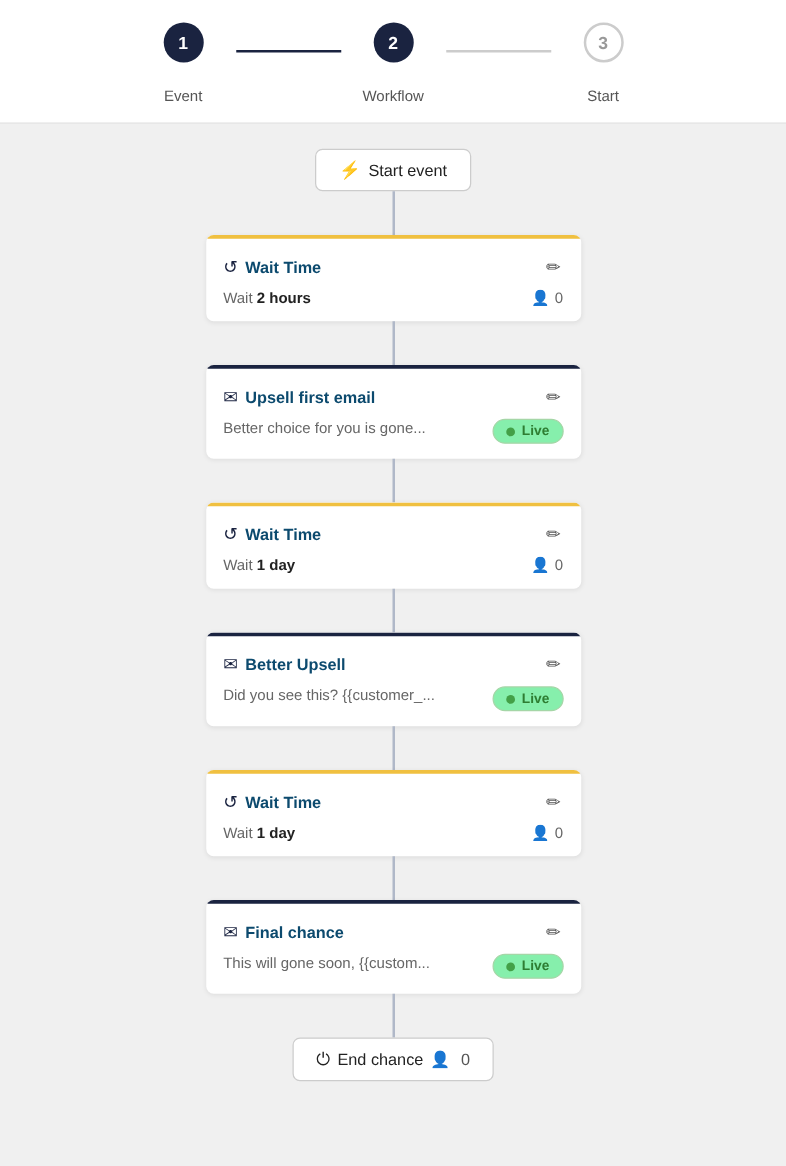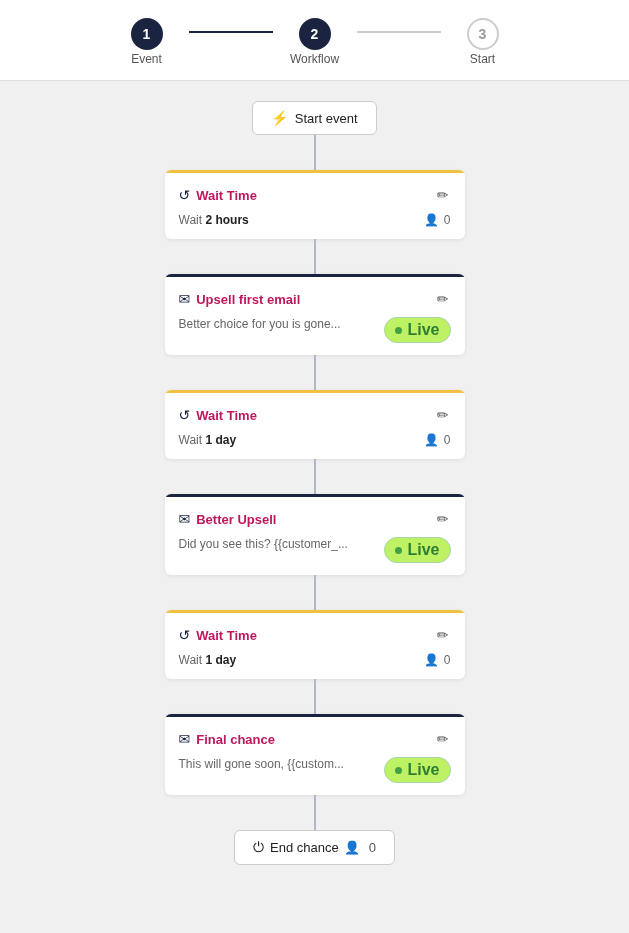--- a/index.html
+++ b/index.html
@@ -47,21 +47,21 @@
     .step-circle.active {
       background: #1a2340;
       color: #fff;
     }
     .step-circle.inactive {
       background: #fff;
       color: #999;
       border: 2px solid #ccc;
     }
     .step-label {
-      margin-top: 2px;
+      margin-top: 20px;
       font-size: 12px;
       color: #555;
       white-space: nowrap;
     }
     .step-connector {
       flex: 1;
       height: 2px;
       background: #1a2340;
       margin-top: -20px;
     }
@@ -136,21 +136,21 @@
       margin-bottom: 8px;
     }
     .card-title-row {
       display: flex;
       align-items: center;
       gap: 6px;
     }
     .card-title {
       font-size: 13px;
       font-weight: 700;
-      color: #be185d;
+      color: #0c4a6e;
     }
     .card-icon {
       font-size: 14px;
       color: #1a2340;
     }
     .edit-btn {
       background: none;
       border: none;
       cursor: pointer;
       color: #555;
@@ -167,25 +167,25 @@
       color: #666;
     }
     .card-desc strong {
       font-weight: 700;
       color: #222;
     }
     .live-badge {
       display: flex;
       align-items: center;
       gap: 5px;
-      background: #bef264;
+      background: #86efac;
       border: 1px solid #a5d6a7;
       border-radius: 20px;
       padding: 3px 10px;
-      font-size: 16px;
+      font-size: 11px;
       font-weight: 600;
       color: #2e7d32;
     }
     .live-dot {
       width: 7px;
       height: 7px;
       border-radius: 50%;
       background: #43a047;
     }
     .person-count {

